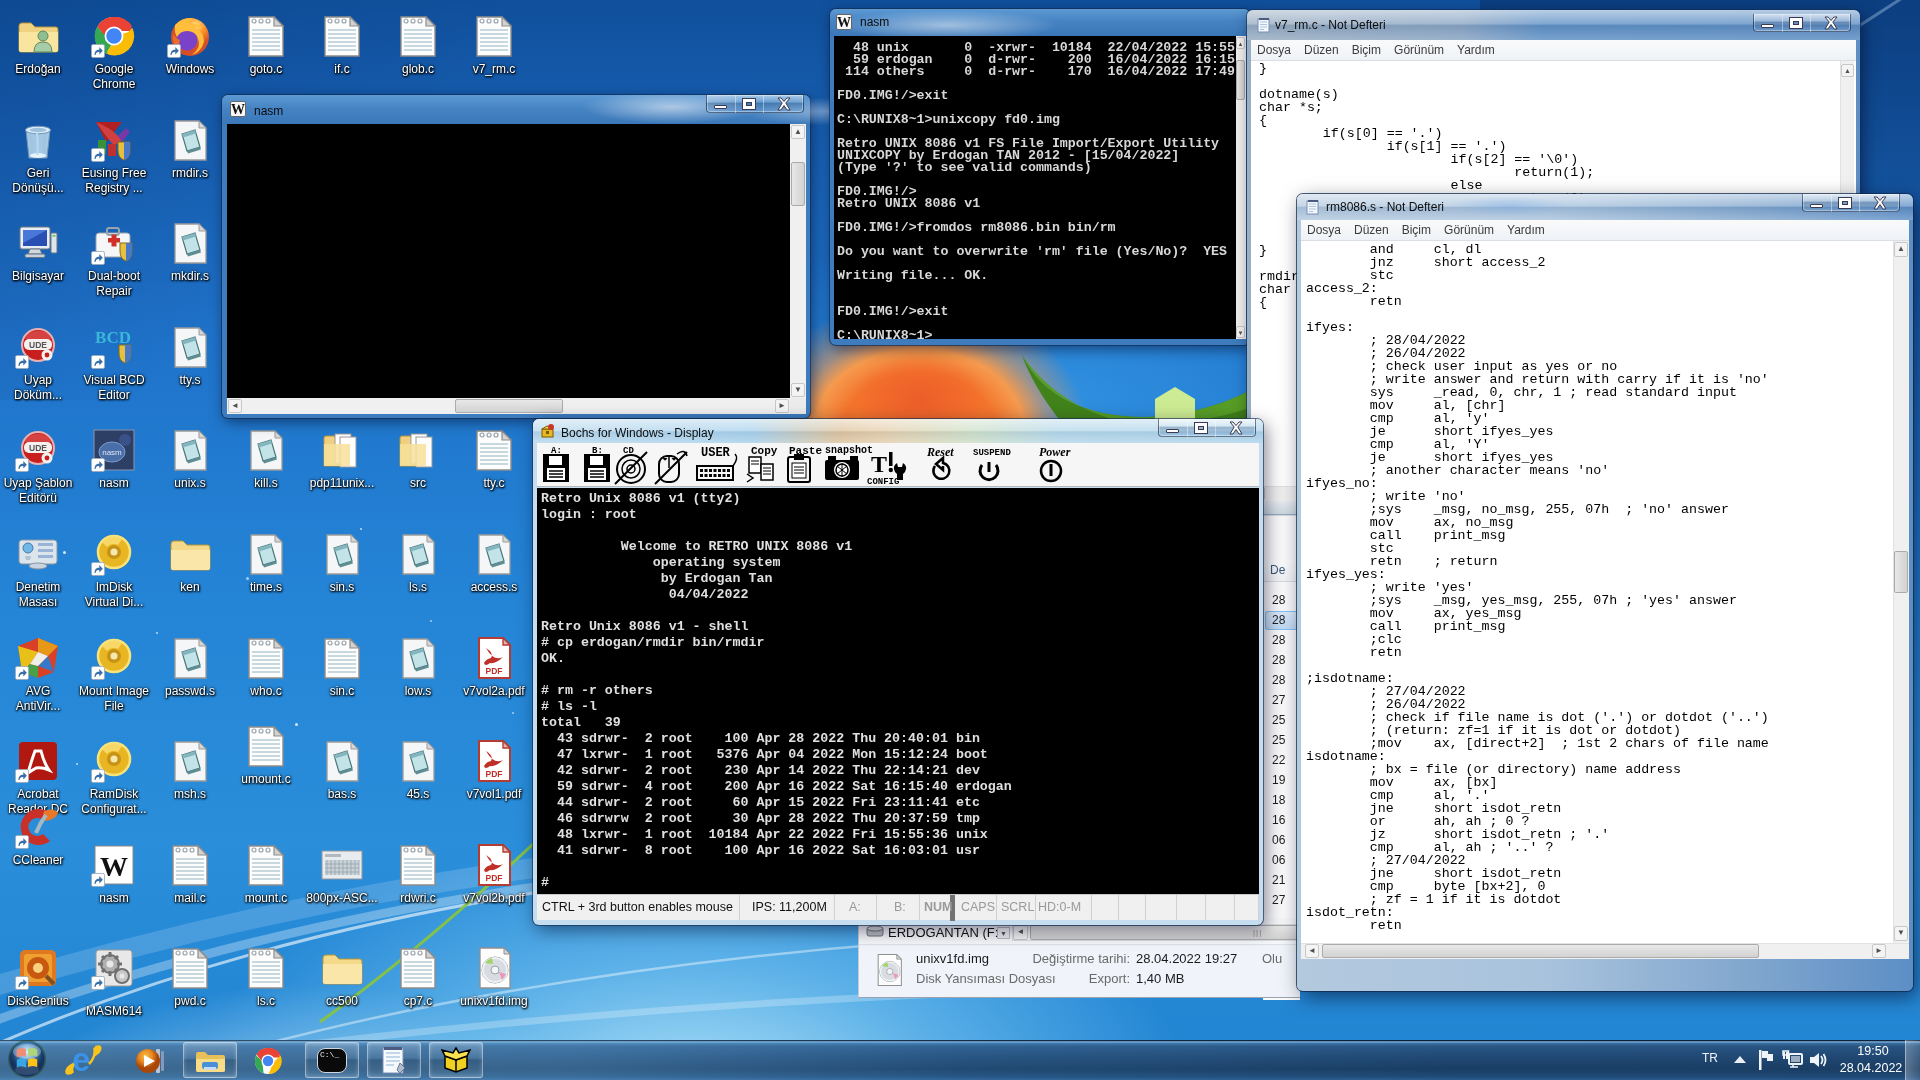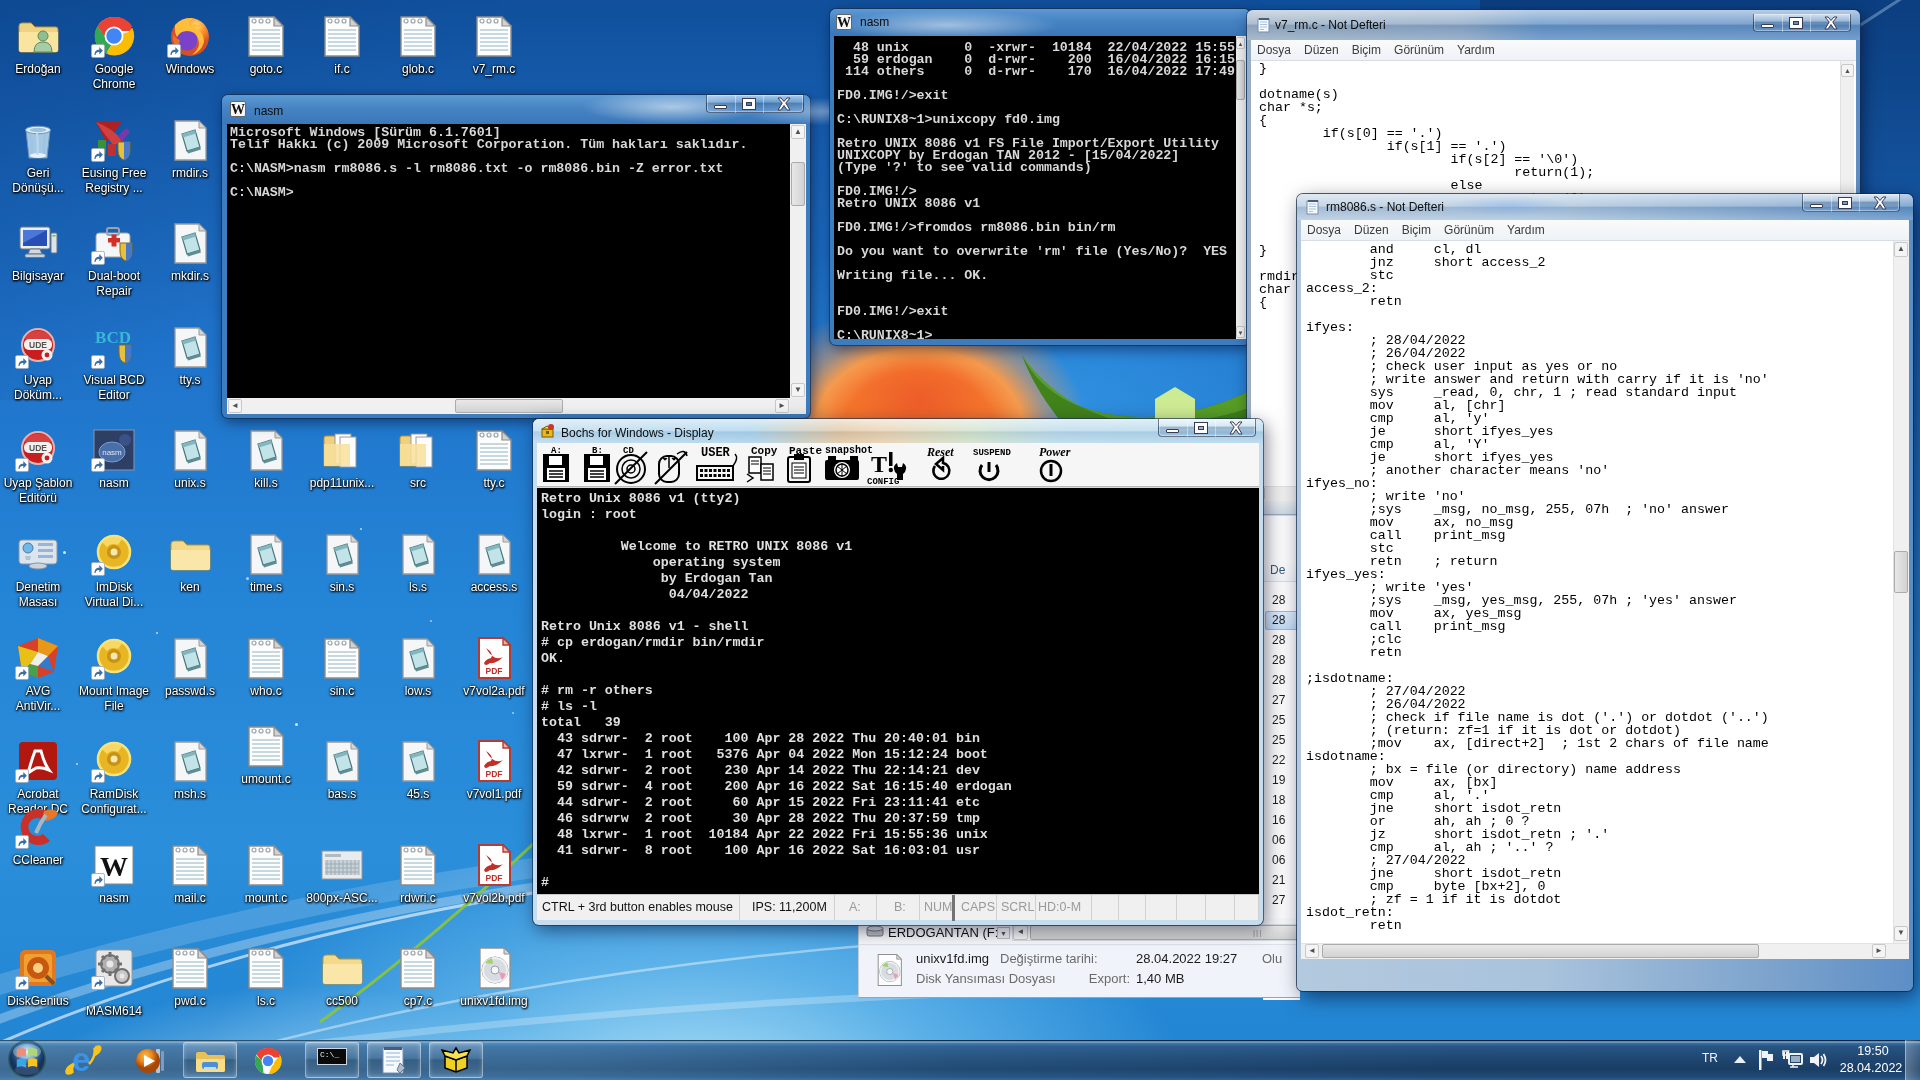--- a/index.html
+++ b/index.html
@@ -657,26 +657,20 @@
 <div class="abs" style="left:706px;top:95px;width:98px;height:18px;border:1px solid rgba(10,25,50,.55);border-top:none;border-radius:0 0 4px 4px;background:linear-gradient(rgba(255,255,255,.5),rgba(255,255,255,.15) 40%,rgba(30,65,110,.28) 50%,rgba(130,180,230,.3));box-shadow:inset 0 0 0 1px rgba(255,255,255,.35);"></div>
     <div class="abs" style="left:735px;top:95px;width:1px;height:18px;background:rgba(255,255,255,.4)"></div>
     <div class="abs" style="left:763px;top:95px;width:1px;height:18px;background:rgba(255,255,255,.4)"></div>
     <div class="abs" style="left:714px;top:105px;width:13px;height:4px;background:#fff;border:1px solid #3a3a52;border-radius:1px"></div>
     <div class="abs" style="left:743px;top:99px;width:12px;height:10px;border:3px solid #fff;outline:1px solid #3a3a52;box-shadow:inset 0 0 0 1px #3a3a52;"></div>
     <svg class="abs" style="left:776px;top:97px" width="16" height="14" viewBox="0 0 16 14">
       <path d="M2 1 L5 1 L8 4.5 L11 1 L14 1 L9.8 6 L14 13 L11 13 L8 8.5 L5 13 L2 13 L6.2 6 Z" fill="#fff" stroke="#3a3a52" stroke-width="1"></path>
     </svg>
 <div class="abs" style="left:227px;top:124px;width:579px;height:290px;background:#ececec;"></div>
 <div class="abs" style="left:227px;top:124px;width:563px;height:274px;background:#000;"></div>
-<pre class="abs conpre" style="left:230px;top:127px">Microsoft Windows [Sürüm 6.1.7601]
-Telif Hakkı (c) 2009 Microsoft Corporation. Tüm hakları saklıdır.
-
-C:\NASM&gt;nasm rm8086.s -l rm8086.txt -o rm8086.bin -Z error.txt
-
-C:\NASM&gt;</pre>
 <div class="abs" style="left:790px;top:124px;width:16px;height:274px;background:#f0f0f0;"></div>
 <div class="sbtn" style="left:791px;top:125px;width:14px;height:14px">▲</div>
 <div class="sbtn" style="left:791px;top:383px;width:14px;height:14px">▼</div>
 <div class="sthumb" style="left:791px;top:162px;width:14px;height:44px"></div>
 <div class="abs" style="left:227px;top:398px;width:563px;height:16px;background:#f0f0f0;"></div>
 <div class="sbtn" style="left:228px;top:399px;width:14px;height:14px">◄</div>
 <div class="sbtn" style="left:775px;top:399px;width:14px;height:14px">►</div>
 <div class="sthumbh" style="left:455px;top:399px;width:108px;height:14px"></div>
 <div class="abs" style="left:830px;top:9px;width:420px;height:336px;border-radius:6px;background:#3d7cbe;box-shadow:0 0 0 1px rgba(20,45,80,.7),2px 4px 14px rgba(0,0,30,.5);">
       <div class="abs" style="left:0;top:0;width:100%;height:27px;border-radius:6px 6px 0 0;background:linear-gradient(180deg,#5d9ad3,#4583c3 45%,#3a77b8);"></div>
@@ -827,21 +821,21 @@
 <div class="abs" style="left:1012px;top:924px;width:288px;height:17px;background:#f2f3f5;border:1px solid #d8dce2;"></div>
 <div class="sbtn" style="left:1013px;top:925px;width:15px;height:15px">◄</div>
 <div class="sthumbh" style="left:1030px;top:925px;width:270px;height:15px"></div>
 <div class="abs" style="left:1253px;top:928px;width:12px;height:8px;color:#888;font-size:8px;letter-spacing:1px">|||</div>
 <div class="abs" style="left:858px;top:944px;width:442px;height:54px;background:#f0f4fa;border-top:1px solid #dde2ea;border-left:1px solid #c8ccd2;border-bottom:1px solid #9aa2b0;"></div>
 <svg class="abs" style="left:872px;top:948px" width="34" height="44" viewBox="0 0 44 44">
       <use href="#discimg" width="44" height="44"></use>
     </svg>
 <div class="abs" style="left:916px;top:951px;font-size:13px;color:#1a1a1a">unixv1fd.img</div>
 <div class="abs" style="left:916px;top:971px;font-size:13px;color:#6a6a6a">Disk Yansıması Dosyası</div>
-<div class="abs" style="left:1000px;top:951px;width:130px;font-size:13px;color:#6a6a6a">Değiştirme tarihi:</div>
+<div class="abs" style="left:1000px;top:951px;width:130px;text-align:right;font-size:13px;color:#6a6a6a">Değiştirme tarihi:</div>
 <div class="abs" style="left:1136px;top:951px;font-size:13px;color:#1a1a1a">28.04.2022 19:27</div>
 <div class="abs" style="left:1000px;top:971px;width:130px;text-align:right;font-size:13px;color:#6a6a6a">Export:</div>
 <div class="abs" style="left:1136px;top:971px;font-size:13px;color:#1a1a1a">1,40 MB</div>
 <div class="abs" style="left:1262px;top:951px;font-size:13px;color:#6a6a6a">Olu</div>
 <div class="abs" style="left:533px;top:419px;width:730px;height:506px;border-radius:6px;background:#c6ddef;box-shadow:0 0 0 1px rgba(20,45,80,.65),3px 5px 18px rgba(0,0,30,.5);"></div>
 <div class="abs" style="left:533px;top:419px;width:730px;height:25px;border-radius:6px 6px 0 0;background:linear-gradient(90deg,#b9d9ee,#a9d2ec 30%,#dfc49e 42%,#e6cfac 48%,#cfe0c8 60%,#b5d8ea 72%,#aed4ec);"></div>
 <div class="abs" style="left:533px;top:419px;width:730px;height:25px;border-radius:6px 6px 0 0;background:linear-gradient(180deg,rgba(255,255,255,.6),rgba(255,255,255,.25) 46%,rgba(60,90,130,.08) 52%,rgba(255,255,255,.2));"></div>
 <svg class="abs" style="left:540px;top:423px" width="16" height="16" viewBox="0 0 16 16">
       <rect x="2" y="6" width="11" height="8" fill="#e8b820" stroke="#7a5a00"></rect>
       <path d="M2 6 L7 3 L13 6 Z" fill="#f6d858" stroke="#7a5a00"></path>
@@ -983,21 +977,21 @@
       </div>
 <div class="abs" style="left:203px;top:0;width:95px;height:26px;border-right:1px solid #d0d0d0;">
         <div class="abs" style="left:12px;top:5px;font-size:12.5px;color:#111;white-space:nowrap">IPS: 11,200M</div>
       </div>
 <div class="abs" style="left:298px;top:0;width:42px;height:26px;border-right:1px solid #d0d0d0;">
         <div class="abs" style="left:14px;top:5px;font-size:12.5px;color:#9a9a9a;white-space:nowrap">A:</div>
       </div>
 <div class="abs" style="left:340px;top:0;width:43px;height:26px;border-right:1px solid #d0d0d0;">
         <div class="abs" style="left:17px;top:5px;font-size:12.5px;color:#9a9a9a;white-space:nowrap">B:</div>
       </div>
-<div class="abs" style="left:383px;top:0;width:35px;height:26px;border-right:3px solid #737373;">
+<div class="abs" style="left:383px;top:0;width:35px;height:26px;border-right:5px solid #737373;font-weight:bold;">
         <div class="abs" style="left:4px;top:5px;font-size:12.5px;color:#9a9a9a;white-space:nowrap">NUM</div>
       </div>
 <div class="abs" style="left:418px;top:0;width:42px;height:26px;border-right:1px solid #d0d0d0;">
         <div class="abs" style="left:6px;top:5px;font-size:12.5px;color:#9a9a9a;white-space:nowrap">CAPS</div>
       </div>
 <div class="abs" style="left:460px;top:0;width:39px;height:26px;border-right:1px solid #d0d0d0;">
         <div class="abs" style="left:4px;top:5px;font-size:12.5px;color:#9a9a9a;white-space:nowrap">SCRL</div>
       </div>
 <div class="abs" style="left:499px;top:0;width:56px;height:26px;border-right:1px solid #d0d0d0;">
         <div class="abs" style="left:2px;top:5px;font-size:12.5px;color:#9a9a9a;white-space:nowrap">HD:0-M</div>
@@ -1157,21 +1151,21 @@
     </svg>
 <svg class="abs" style="left:253px;top:1046px" width="30" height="30" viewBox="0 0 44 44">
       <circle cx="22" cy="22" r="19" fill="#fff"></circle>
       <path d="M22 3 A19 19 0 0 1 40.4 17 L22 17 Z M22 3 A19 19 0 0 0 5.5 12.5 L13 22 Z" fill="#ea4335"></path>
       <path d="M4.6 13.8 A19 19 0 0 0 15.5 39.9 L13.5 22 Z" fill="#34a853"></path>
       <path d="M40.4 14 A19 19 0 0 1 23 41 L30 24 Z" fill="#fbbc05"></path>
       <path d="M22 3 A19 19 0 0 0 5.5 12.5 L13 22 A10 10 0 0 1 22 13 L40.4 13 A19 19 0 0 0 22 3 Z" fill="#ea4335"></path>
       <circle cx="22" cy="22" r="8.6" fill="#4285f4" stroke="#fff" stroke-width="2"></circle>
     </svg>
 <div class="abs" style="left:305px;top:1042px;width:54px;height:36px;border:1px solid rgba(255,255,255,.45);border-radius:3px;background:linear-gradient(rgba(255,255,255,.22),rgba(255,255,255,.06) 45%,rgba(0,0,0,.12) 50%,rgba(255,255,255,.1));box-shadow:inset 0 0 4px rgba(255,255,255,.25);"></div>
-<div class="abs" style="left:317px;top:1048px;width:30px;height:17px;background:#0a0a0a;border:1px solid #cfd8e2;border-radius:0;">
+<div class="abs" style="left:317px;top:1048px;width:30px;height:25px;background:#0a0a0a;border:1px solid #cfd8e2;border-radius:8px;">
       <div class="abs" style="left:2px;top:1px;font-family:'Liberation Mono',monospace;font-size:8px;color:#eee">C:\_</div>
     </div>
 <div class="abs" style="left:367px;top:1042px;width:54px;height:36px;border:1px solid rgba(255,255,255,.45);border-radius:3px;background:linear-gradient(rgba(255,255,255,.22),rgba(255,255,255,.06) 45%,rgba(0,0,0,.12) 50%,rgba(255,255,255,.1));box-shadow:inset 0 0 4px rgba(255,255,255,.25);"></div>
 <svg class="abs" style="left:380px;top:1046px" width="28" height="29" viewBox="0 0 28 29">
       <rect x="3" y="2" width="20" height="25" fill="#f6fafd" stroke="#7a8eb8"></rect>
       <g stroke="#a8c4e0" stroke-width="1.3">
         <line x1="6" y1="7" x2="20" y2="7"></line>
         <line x1="6" y1="11" x2="20" y2="11"></line>
         <line x1="6" y1="15" x2="20" y2="15"></line>
         <line x1="6" y1="19" x2="14" y2="19"></line>

